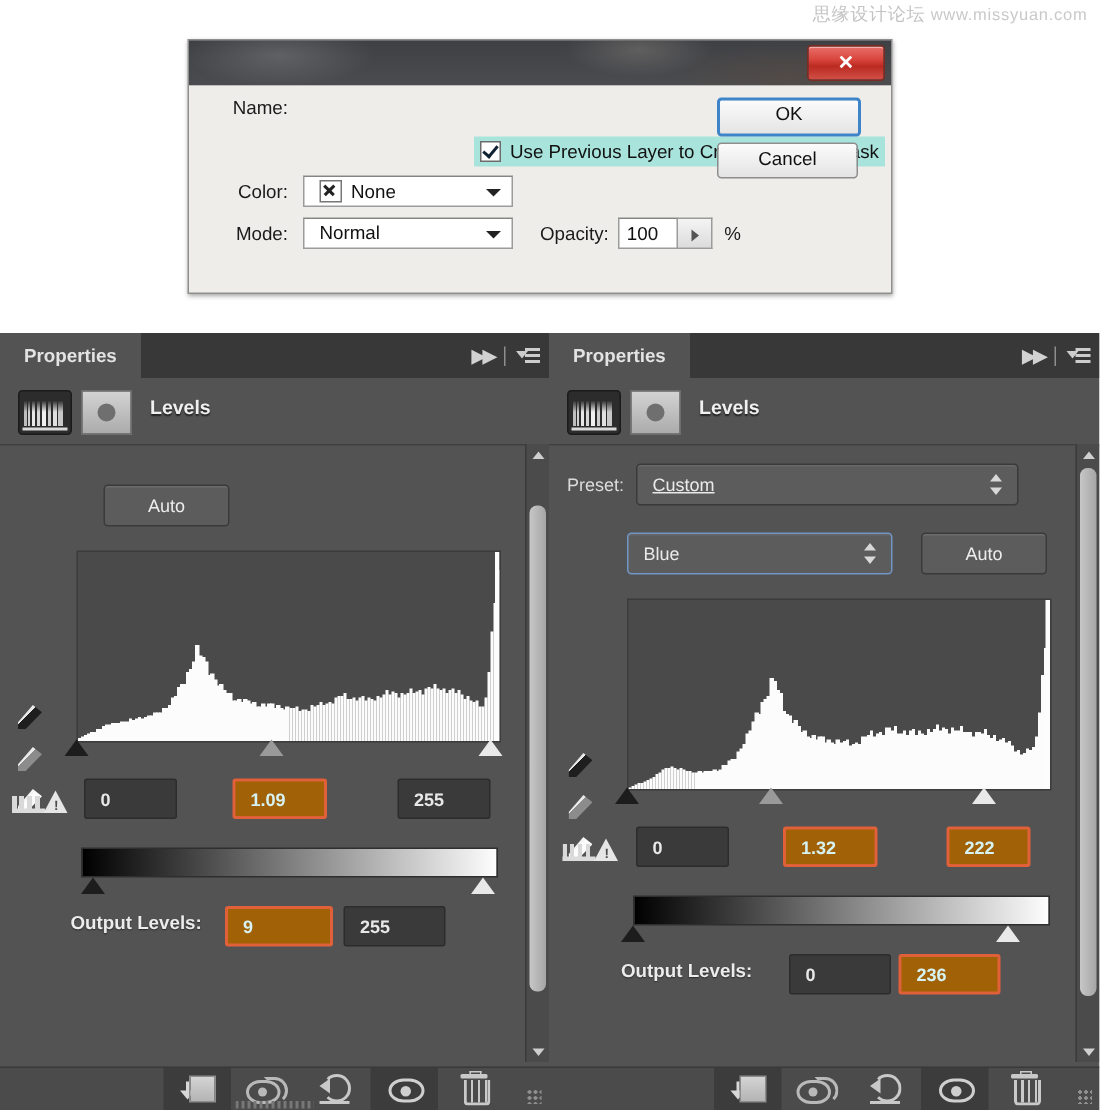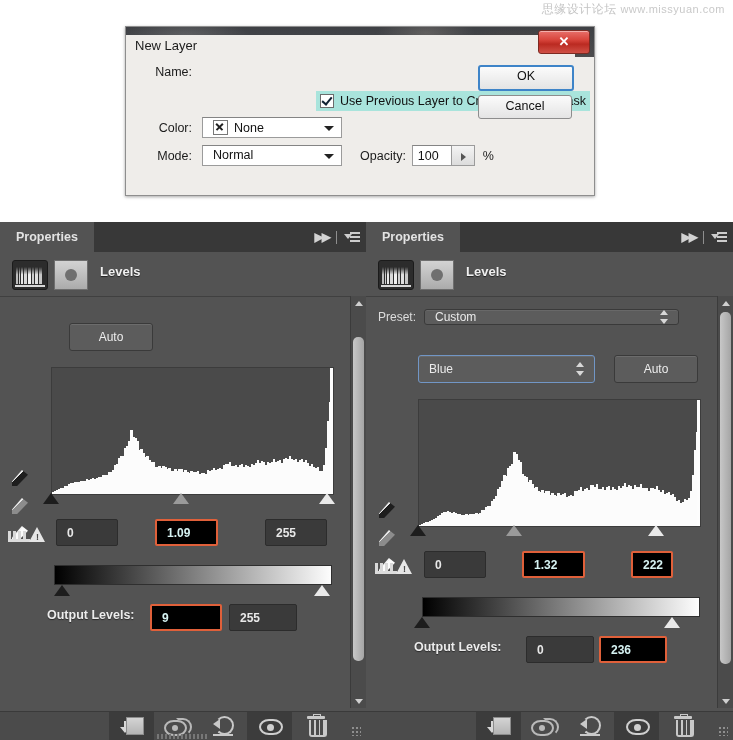--- a/index.html
+++ b/index.html
@@ -164,21 +164,21 @@
        -webkit-mask-image:linear-gradient(180deg,transparent 0 18%,#000 18% 100%);
        mask-image:linear-gradient(180deg,transparent 0 18%,#000 18% 100%);}
   .clip-icon .crownbase{position:absolute;left:0;top:15px;width:22px;height:3px;background:#dcdcdc;}
   .clip-icon .warn{position:absolute;left:21px;top:3px;width:0;height:0;
        border-left:8px solid transparent;border-right:8px solid transparent;border-bottom:15px solid #e6e6e6;}
   .clip-icon .warn-x{position:absolute;left:28px;top:9px;font-size:9px;color:#4c4c4c;font-weight:bold;line-height:9px;}
 
   .numfield{position:absolute;background:#3a3a3a;border:1px solid #2c2c2c;border-radius:2px;
        color:#e8e8e8;font-size:12px;font-weight:bold;display:flex;align-items:center;
        padding-left:10px;box-sizing:border-box;}
-  .numfield.hl{background:#000000;border:2px solid #e0603a;color:#d6f2f2;}
+  .numfield.hl{background:#a16207;border:2px solid #e0603a;color:#d6f2f2;}
 
   .gradbar{position:absolute;height:18px;border:1px solid #2f2f2f;
        background:linear-gradient(90deg,#000 0%,#fdfdfd 100%);}
   .outsliders{position:absolute;height:12px;}
 
   .outrow{position:absolute;display:flex;align-items:flex-end;}
   .outlbl{font-size:12.5px;font-weight:bold;color:#ececec;text-shadow:0 1px 1px rgba(0,0,0,.5);}
 
   
   .vscroll{position:absolute;width:15px;background:#4b4b4b;border-left:1px solid #3b3b3b;}
@@ -245,21 +245,20 @@
 <body>
 
 <div id="watermark">
   <span class="cn">思缘设计论坛</span>
   <span>www.missyuan.com</span>
 </div>
 
 <div id="dialog">
   <div id="dlg-titlebar">
     <div class="blurband"></div>
-    <div id="dlg-title">New Layer</div>
     <div id="dlg-close">✕</div>
   </div>
 
   <div id="dlg-body">
 
     <div class="row" id="row-name">
       <span class="lbl">Name:</span>
     </div>
 
     <div id="chk-wrap">
@@ -576,21 +575,21 @@
       <div class="base"></div>
     </div>
     <div class="mask-thumb"></div>
     <div class="adj-title">Levels</div>
   </div>
 
   <div class="content">
 
     <div class="preset-row" style="left:12px;top:12px;">
       <span class="preset-lbl">Preset:</span>
-      <div class="ps-select" style="width:255px;height:16px;">
+      <div class="ps-select" style="width:255px;height:28px;text-decoration:underline;">
         <span>Custom</span>
         <span class="spin"></span>
       </div>
     </div>
 
     <div class="preset-row" style="left:52px;top:58px;">
       <div class="ps-select focus" style="width:177px;height:28px;">
         <span>Blue</span>
         <span class="spin"></span>
       </div>
@@ -763,21 +762,21 @@
 
     <div class="clip-icon" style="left:9px;top:259px;">
       <span class="crown"></span>
         <span class="crownbase"></span>
       <span class="warn"></span>
         <span class="warn-x">!</span>
     </div>
 
     <div class="numfield" style="left:58px;top:254px;width:62px;height:27px;">0</div>
     <div class="numfield hl" style="left:156px;top:254px;width:63px;height:27px;">1.32</div>
-    <div class="numfield hl" style="left:265px;top:254px;width:42px;height:27px;">222</div>
+    <div class="numfield hl" style="left:265px;top:254px;width:56px;height:27px;">222</div>
 
     <div class="gradbar" style="left:56px;top:300px;width:276px;"></div>
 
     <div class="outsliders" style="left:48px;top:320px;width:292px;">
       <span class="knob black" style="left:0px;"></span>
       <span class="knob white" style="left:250px;"></span>
     </div>
 
     <div class="outrow" style="left:48px;top:343px;">
       <span class="outlbl">Output Levels:</span>

